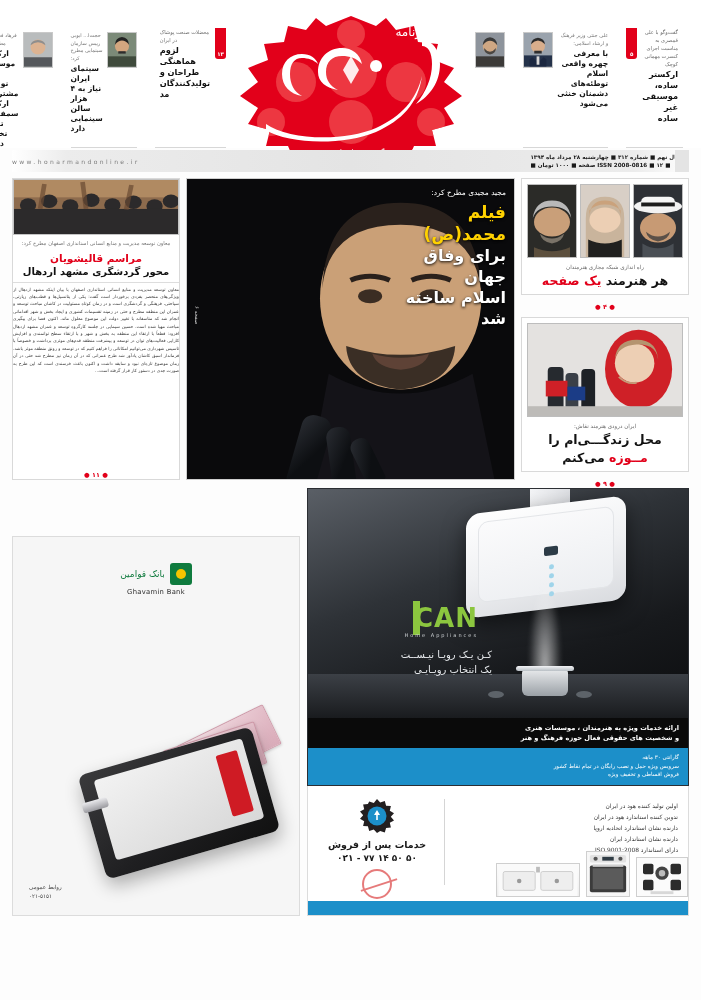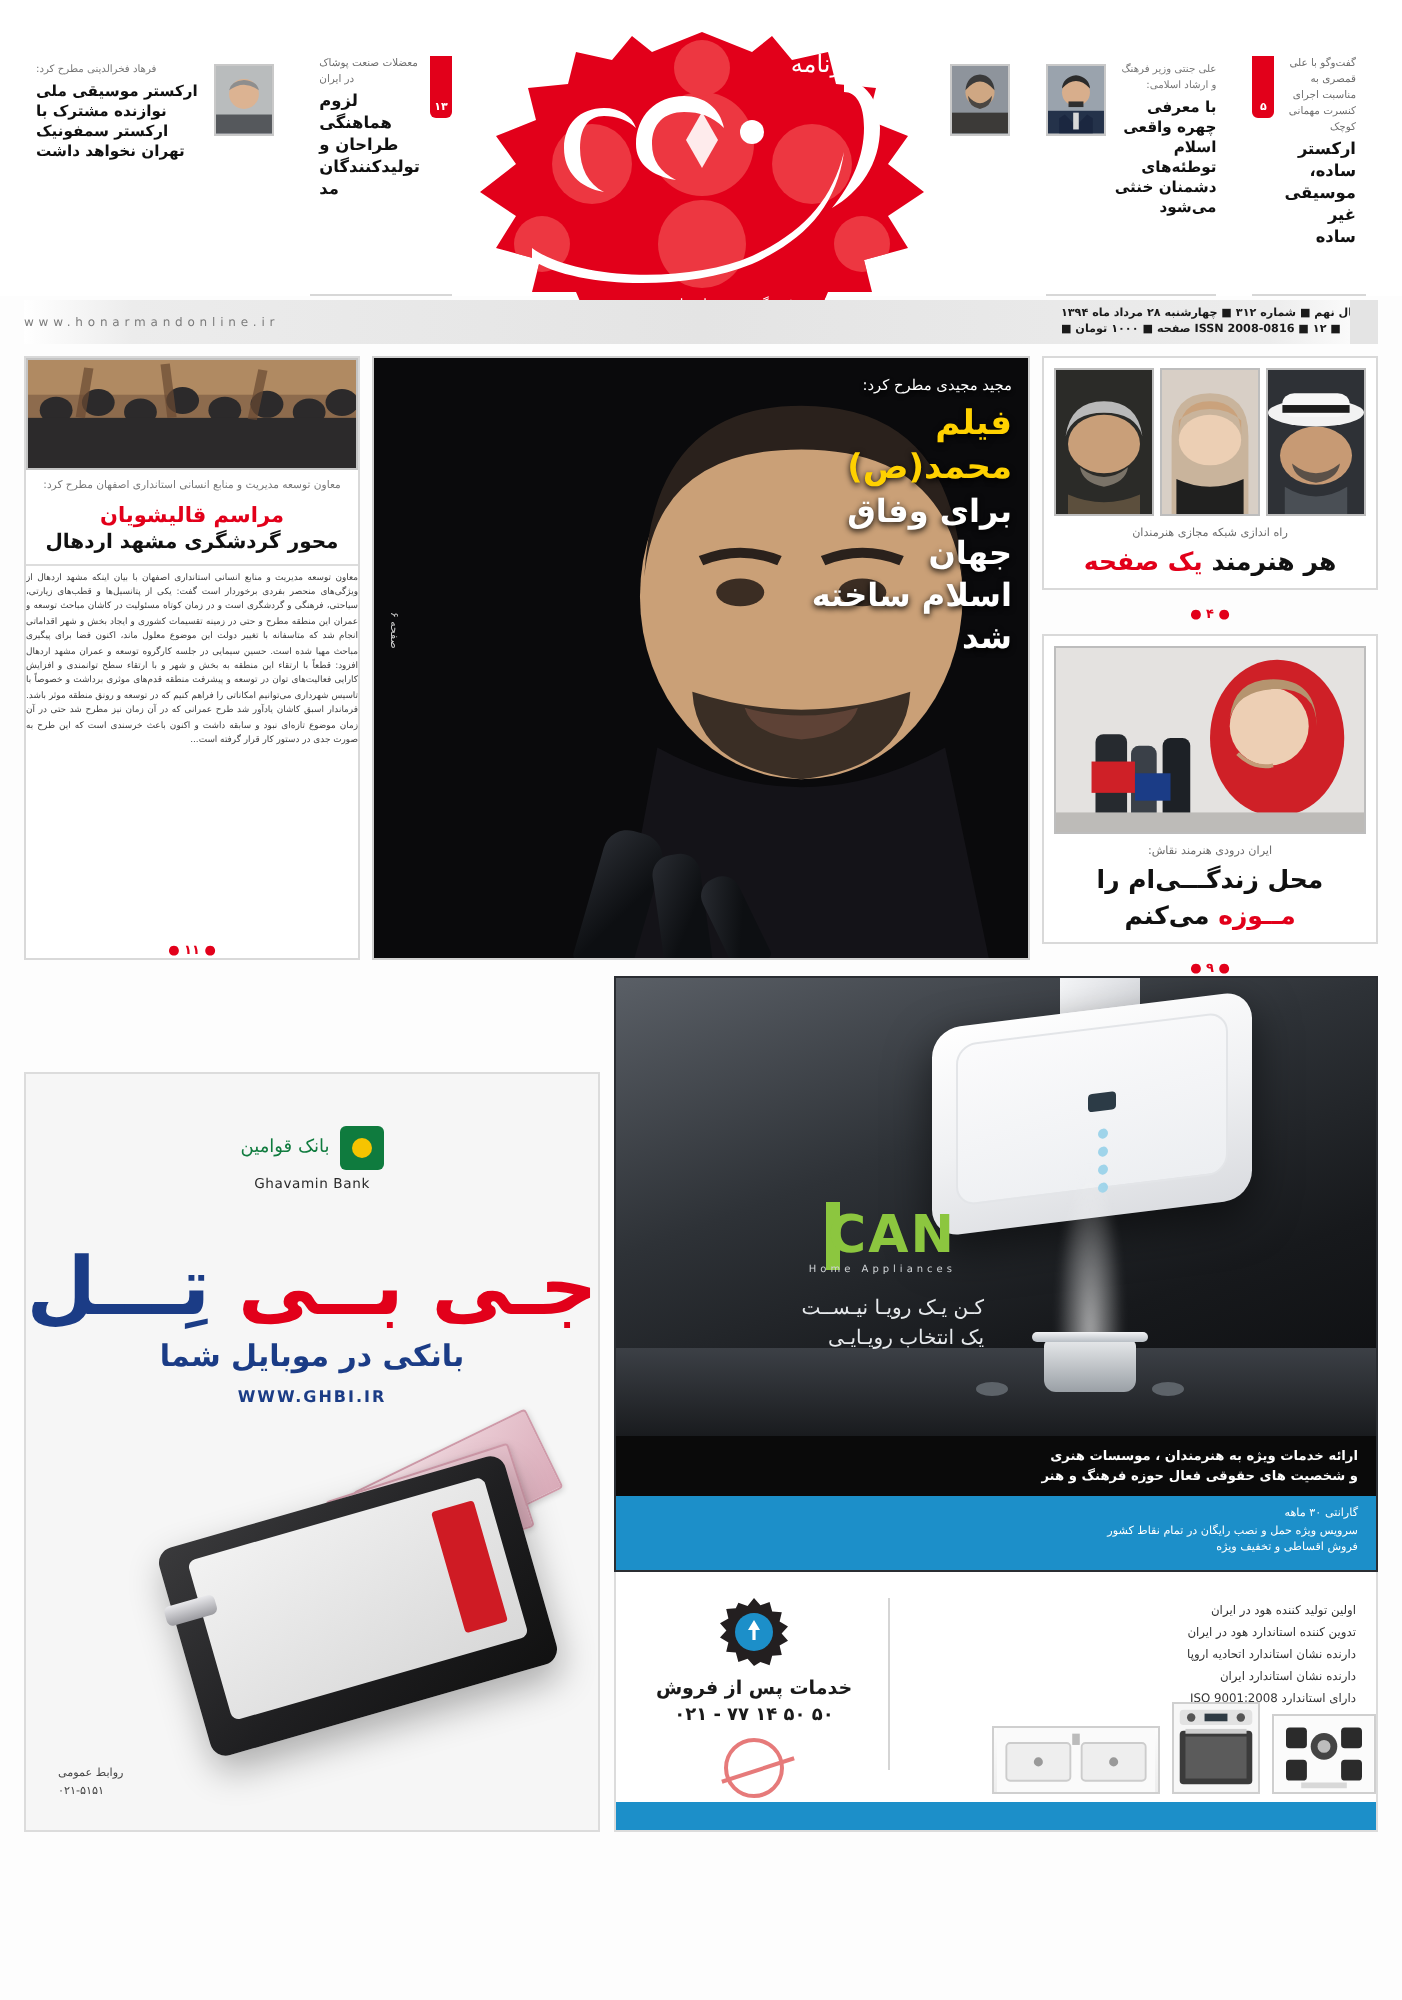--- a/index.html
+++ b/index.html
@@ -668,20 +668,35 @@
       <div class="teaser-top">
         <div class="redtab">
           <span class="pg">۱۳</span>
         </div>
         <div class="teaser-txt">
           <div class="kicker">معضلات صنعت پوشاک در ایران</div>
           <div class="headline-sm">لزوم هماهنگی طراحان و تولیدکنندگان مد</div>
         </div>
       </div>
 
+      <div class="teaser">
+        <div class="thumb">
+          <svg class="face" viewBox="0 0 30 36" preserveAspectRatio="none">
+            <rect width="30" height="36" fill="#7b8a78"></rect>
+            <rect y="25" width="30" height="11" fill="#3f4a3c"></rect>
+            <circle cx="15" cy="14" r="7.6" fill="#d3a67f"></circle>
+            <path d="M7.4 12.5 Q15 3.8 22.6 12.5 Q22 5 15 4.4 Q8 5 7.4 12.5Z" fill="#232323"></path>
+            <rect x="11" y="19.5" width="8" height="2.6" fill="#2d2d2d"></rect>
+          </svg>
+        </div>
+        <div class="t-body">
+          <div class="t-kicker">حجت‌ا... ایوبی رییس سازمان سینمایی مطرح کرد:</div>
+          <div class="t-head">سینمای ایران نیاز به ۴ هزار سالن سینمایی دارد</div>
+        </div>
+      </div>
 
       <div class="teaser">
         <div class="thumb">
           <svg class="face" viewBox="0 0 30 36" preserveAspectRatio="none">
             <rect width="30" height="36" fill="#b9bcbd"></rect>
             <rect y="26" width="30" height="10" fill="#55585c"></rect>
             <circle cx="15" cy="15" r="8" fill="#dcb392"></circle>
             <path d="M7 13 Q15 7 23 13 Q22 8 15 7.5 Q8 8 7 13Z" fill="#8e8e8e"></path>
           </svg>
         </div>
@@ -959,28 +974,20 @@
       <div class="bank-logo">
         <div class="bank-mark">
           <div class="bank-sq">
               <i></i>
             </div>
           <div class="bank-fa">بانک قوامین</div>
         </div>
         <div class="bank-en">Ghavamin Bank</div>
       </div>
 
-      <div class="bank-head">
-        <div class="bank-h1">
-          <span class="r">جـی بــی</span>
-          <span class="b">تِـــل</span>
-        </div>
-        <div class="bank-h2">بانکی در موبایل شما</div>
-        <div class="bank-url">WWW.GHBI.IR</div>
-      </div>
 
       <div class="money">
         <div class="bill" style="right:0;top:0;transform:rotate(-26deg)"></div>
         <div class="bill" style="right:14px;top:12px;transform:rotate(-18deg)"></div>
         <div class="bill" style="right:28px;top:26px;transform:rotate(-10deg)"></div>
         <div class="bill" style="right:40px;top:42px;transform:rotate(-3deg)"></div>
         <div class="bill" style="right:50px;top:60px;transform:rotate(4deg)"></div>
       </div>
 
       <div class="wallet">

